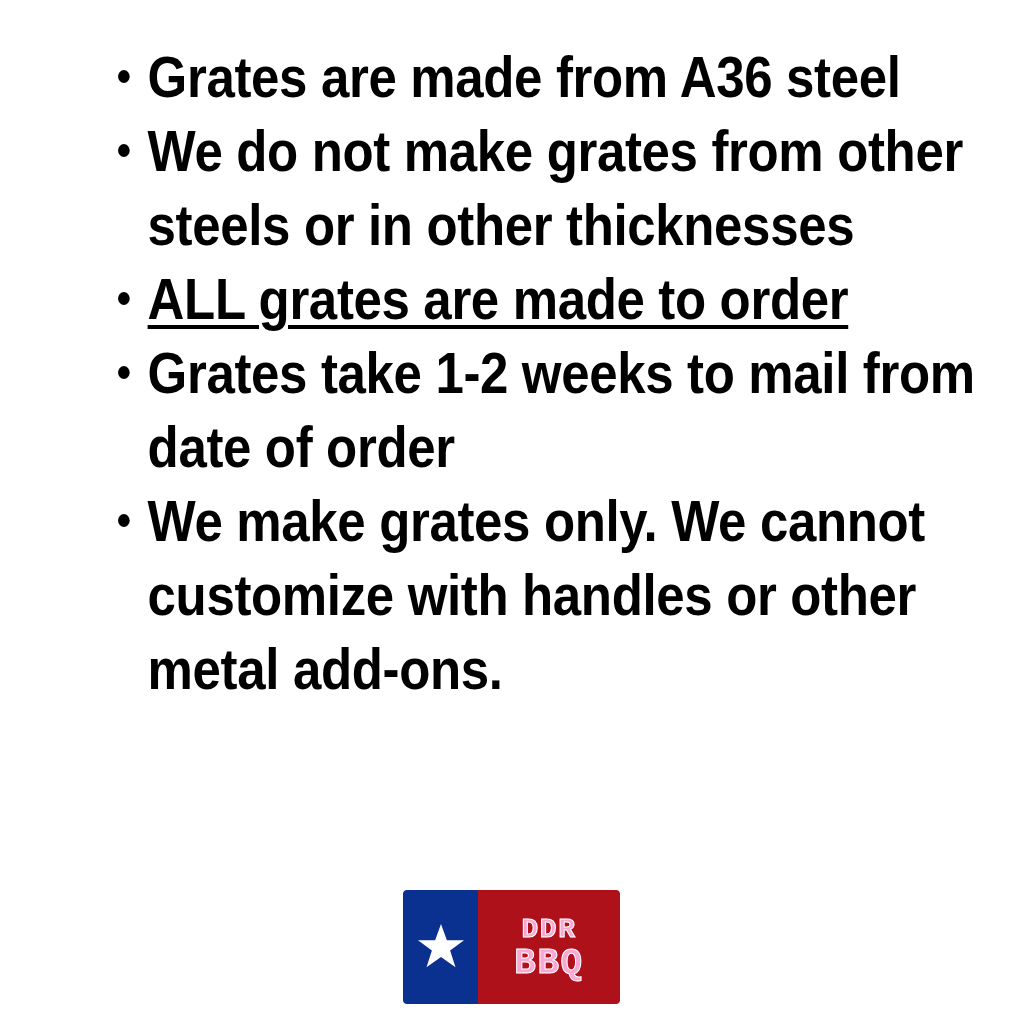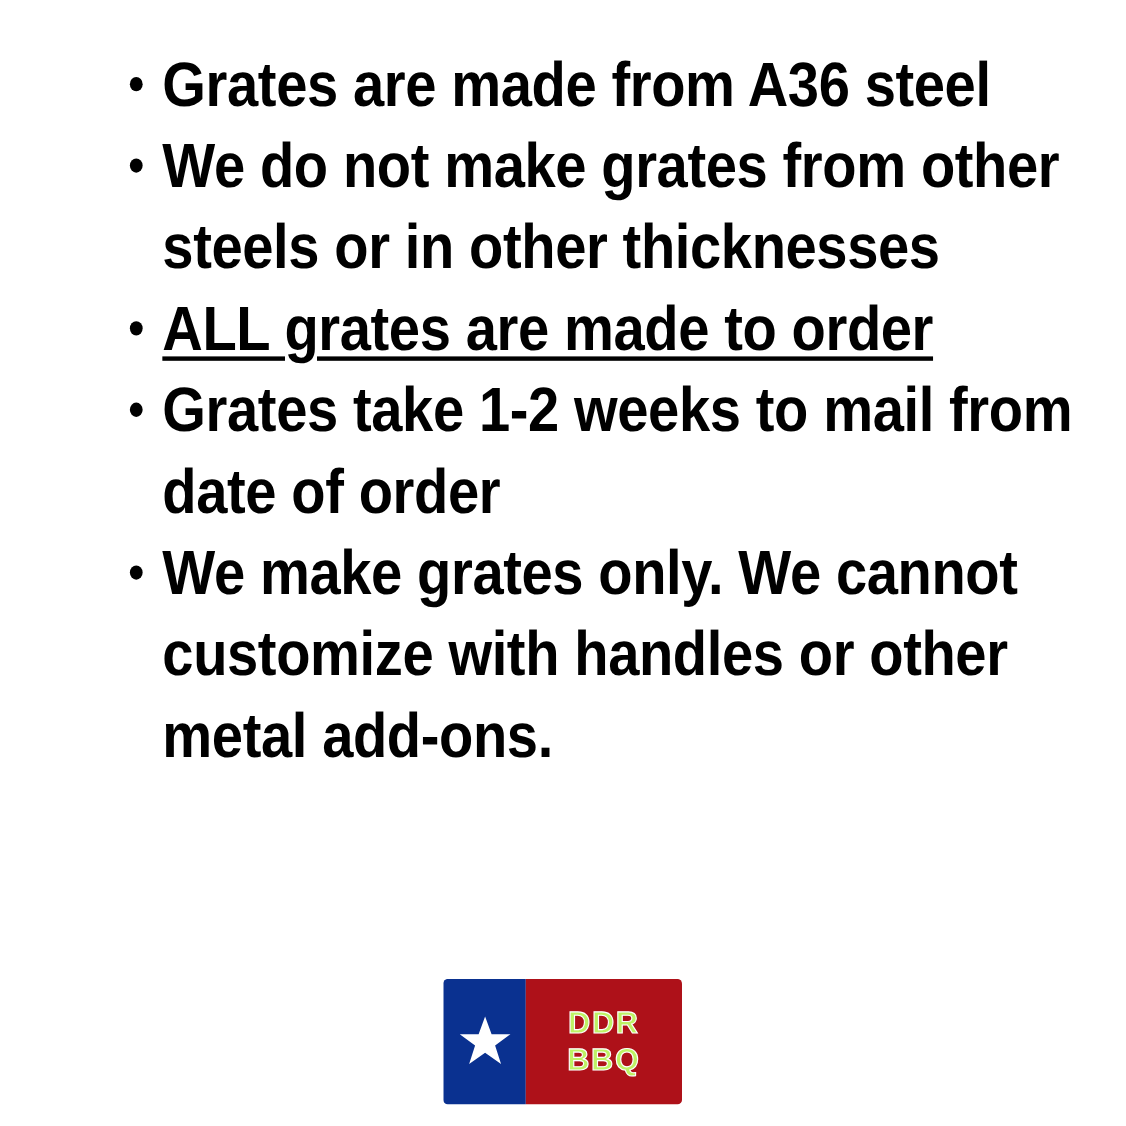--- a/index.html
+++ b/index.html
@@ -117,32 +117,32 @@
     border-radius: 0 4px 4px 0;
     display: flex;
     flex-direction: column;
     align-items: center;
     justify-content: center;
     padding: 2px 0 3px 0;
     box-sizing: border-box;
   }
 
   .logo-line {
-    color: #bef264;
-    font-family: Liberation Sans, sans-serif;
+    color: #f9a8d4;
+    font-family: Liberation Mono, monospace;
     font-weight: 700;
     font-size: 29px;
     line-height: 35px;
     letter-spacing: 1.5px;
     text-align: center;
     white-space: nowrap;
     -webkit-text-stroke: 1px #ffffff;
   }
   .logo-line.l-ddr    { font-size: 28px; line-height: 34px; }
-  .logo-line.l-bbq    { font-size: 28px; line-height: 34px; }
+  .logo-line.l-bbq    { font-size: 36px; line-height: 34px; }
   .logo-line.l-supply { font-size: 28px; line-height: 36px; letter-spacing: 0.5px; }
 </style>
 </head>
 <body>
 
 <div id="page">
 
   <ul class="bullet-list">
 
     <li class="bullet-item">

